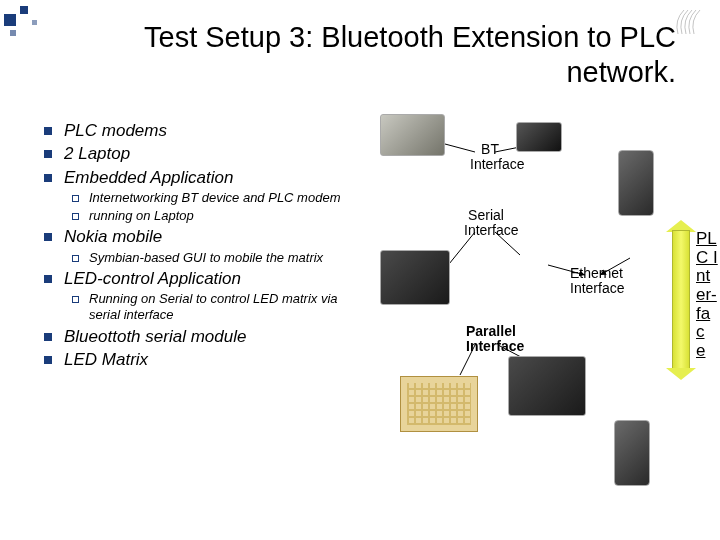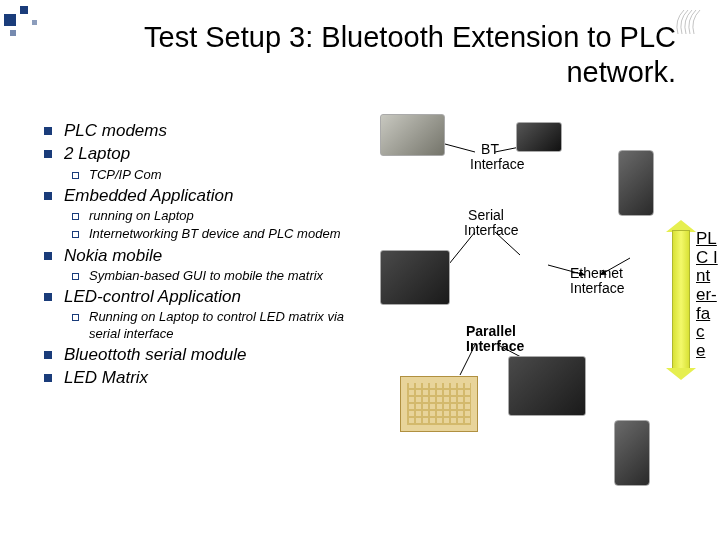--- a/index.html
+++ b/index.html
@@ -190,51 +190,47 @@
 
 <div class="content-left" id="bullets">
     <div class="bullet-row">
       <div class="bullet-sq"></div>
       <div class="bullet-text">PLC modems</div>
     </div>
     <div class="bullet-row">
       <div class="bullet-sq"></div>
       <div class="bullet-text">2 Laptop</div>
     </div>
-    <div class="sub-row">
-      <div class="sub-sq"></div>
-      <div class="sub-text">TCP/IP Com</div>
-    </div>
     <div class="bullet-row">
       <div class="bullet-sq"></div>
       <div class="bullet-text">Embedded Application</div>
     </div>
     <div class="sub-row">
       <div class="sub-sq"></div>
+      <div class="sub-text">Internetworking BT device and PLC modem</div>
+    </div>
+    <div class="sub-row">
+      <div class="sub-sq"></div>
       <div class="sub-text">running on Laptop</div>
     </div>
-    <div class="sub-row">
-      <div class="sub-sq"></div>
-      <div class="sub-text">Internetworking BT device and PLC modem</div>
-    </div>
     <div class="bullet-row">
       <div class="bullet-sq"></div>
       <div class="bullet-text">Nokia mobile</div>
     </div>
     <div class="sub-row">
       <div class="sub-sq"></div>
       <div class="sub-text">Symbian-based GUI to mobile the matrix</div>
     </div>
     <div class="bullet-row">
       <div class="bullet-sq"></div>
       <div class="bullet-text">LED-control Application</div>
     </div>
     <div class="sub-row">
       <div class="sub-sq"></div>
-      <div class="sub-text">Running on Laptop to control LED matrix via serial interface</div>
+      <div class="sub-text">Running on Serial to control LED matrix via serial interface</div>
     </div>
     <div class="bullet-row">
       <div class="bullet-sq"></div>
       <div class="bullet-text">Blueottoth serial module</div>
     </div>
     <div class="bullet-row">
       <div class="bullet-sq"></div>
       <div class="bullet-text">LED Matrix</div>
     </div>
   </div>

